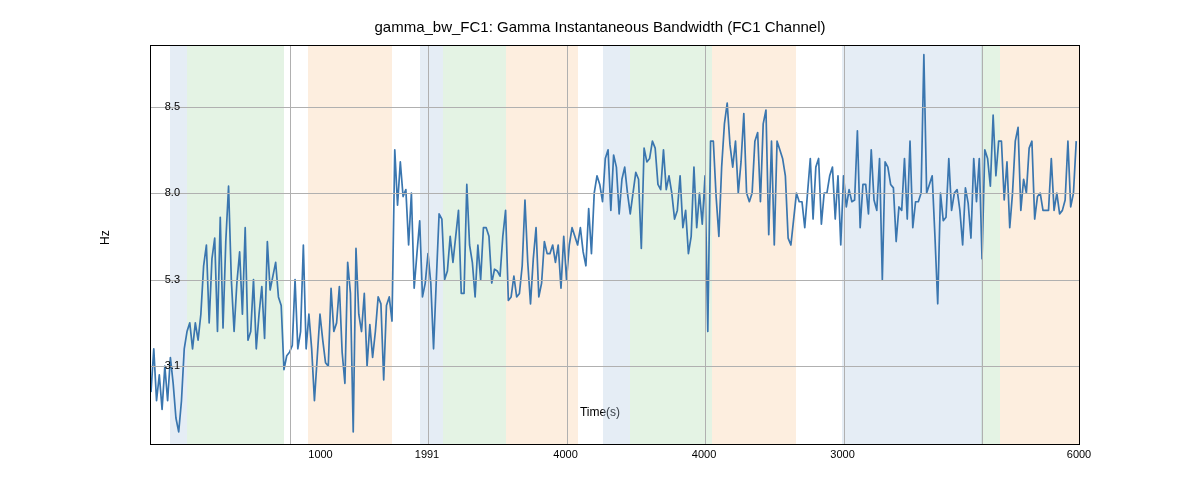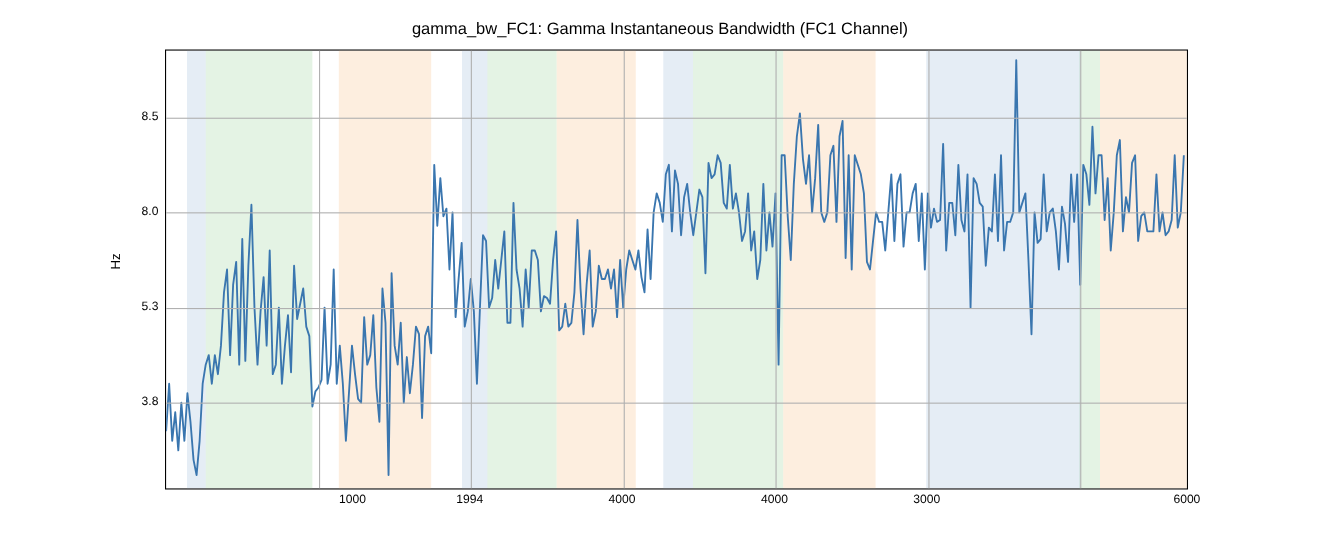--- a/index.html
+++ b/index.html
@@ -51,21 +51,21 @@
   .grid-line-v { width: 0.8px; height: 100%; top: 0; }
   .tick-x {
     position: absolute;
     top: 448px;
     font-size: 11px;
     color: #000;
     transform: translateX(-50%);
   }
   .tick-y {
     position: absolute;
-    right: 1056px;
+    right: 1020px;
     font-size: 11px;
     color: #000;
     transform: translateY(-50%);
     text-align: center;
   }
   .xlabel {
     position: absolute;
     bottom: 12px;
     width: 100%;
     text-align: center;
@@ -90,20 +90,21 @@
     stroke-width: 1.7;
     stroke-linejoin: round;
   }
 </style>
 </head>
 <body>
 
 <div class="chart-container">
   <div class="title">gamma_bw_FC1: Gamma Instantaneous Bandwidth (FC1 Channel)</div>
   <div class="ylabel">Hz</div>
+  <div class="xlabel">Time(s)</div>
 
   <div class="plot-area" id="plot">
       <div class="band orange" style="left: 849.051px; width: 78.9493px;"></div>
       <div class="band green" style="left: 829.66px; width: 19.391px;"></div>
       <div class="band blue" style="left: 691.152px; width: 139.893px;"></div>
       <div class="band orange" style="left: 560.955px; width: 84.4896px;"></div>
       <div class="band green" style="left: 479.236px; width: 81.7194px;"></div>
       <div class="band blue" style="left: 451.534px; width: 27.7015px;"></div>
       <div class="band orange" style="left: 354.579px; width: 72.0239px;"></div>
       <div class="band green" style="left: 292.251px; width: 62.3284px;"></div>
@@ -119,22 +120,22 @@
       <div class="grid-line-v" style="left: 415.522px;"></div>
       <div class="grid-line-v" style="left: 554.03px;"></div>
       <div class="grid-line-v" style="left: 692.537px;"></div>
       <div class="grid-line-v" style="left: 831.045px;"></div>
       <div class="grid-line-h" style="top: 320.13px;"></div>
       <div class="grid-line-h" style="top: 233.609px;"></div>
       <div class="grid-line-h" style="top: 147.087px;"></div>
       <div class="grid-line-h" style="top: 60.5652px;"></div>
     </div>
 <div class="tick-x" style="left: 288.507px; margin-left: 32px;">1000</div>
-    <div class="tick-x" style="left: 427.015px;">1994</div>
+    <div class="tick-x" style="left: 427.015px;">1991</div>
     <div class="tick-x" style="left: 565.522px;">4000</div>
     <div class="tick-x" style="left: 704.03px;">4000</div>
     <div class="tick-x" style="left: 842.537px;">3000</div>
     <div class="tick-x" style="left: 1033px; margin-left: 46px;">6000</div>
-    <div class="tick-y" style="top: 365.13px;">3.8</div>
+    <div class="tick-y" style="top: 365.13px;">3.1</div>
     <div class="tick-y" style="top: 278.609px;">5.3</div>
     <div class="tick-y" style="top: 192.087px;">8.0</div>
     <div class="tick-y" style="top: 105.565px;">8.5</div>
   </div>
 
 </body></html>

